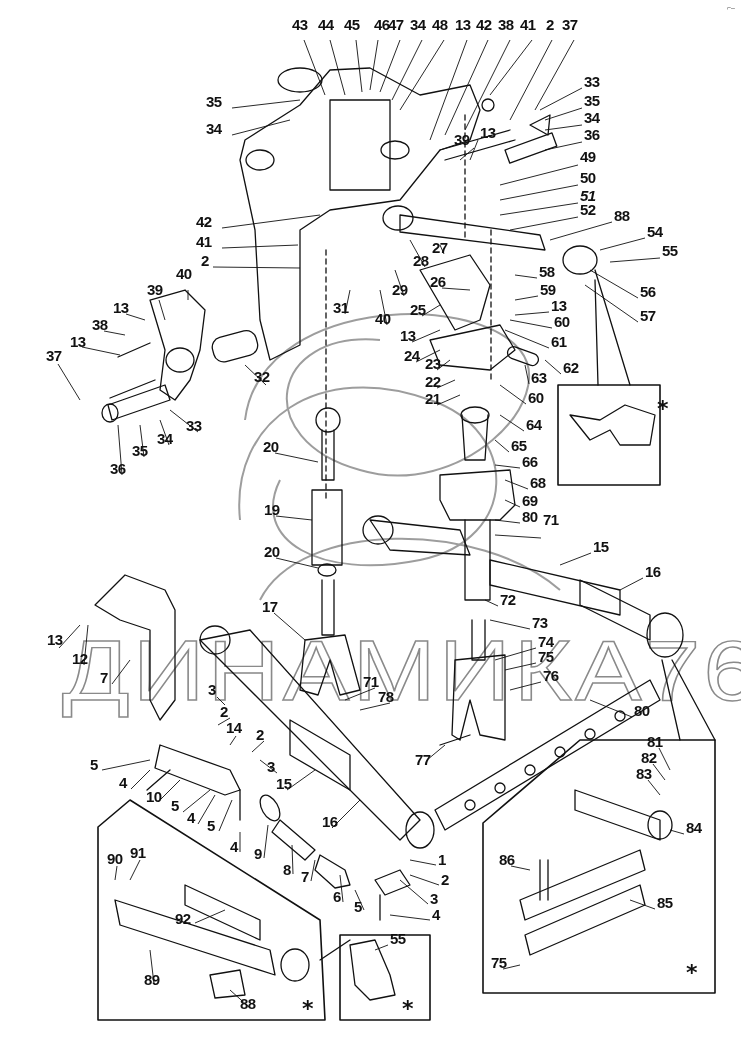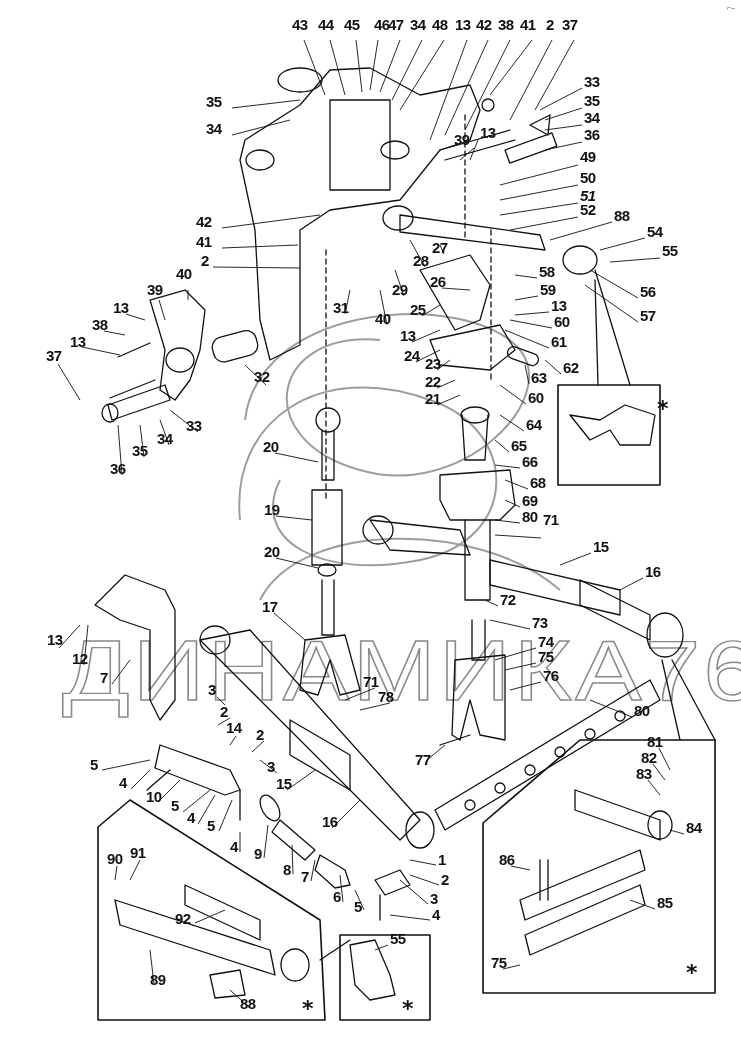--- a/index.html
+++ b/index.html
@@ -256,21 +256,21 @@
       <div class="lbl" style="left: 441px; top: 872px;">2</div>
       <div class="lbl" style="left: 301px; top: 869px;">7</div>
       <div class="lbl" style="left: 333px; top: 889px;">6</div>
       <div class="lbl" style="left: 430px; top: 891px;">3</div>
       <div class="lbl" style="left: 354px; top: 899px;">5</div>
       <div class="lbl" style="left: 432px; top: 907px;">4</div>
       <div class="lbl" style="left: 107px; top: 851px;">90</div>
       <div class="lbl" style="left: 130px; top: 845px;">91</div>
       <div class="lbl" style="left: 175px; top: 911px;">92</div>
       <div class="lbl" style="left: 390px; top: 931px;">55</div>
-      <div class="lbl" style="left: 144px; top: 972px; margin-left: 6px;">89</div>
+      <div class="lbl" style="left: 144px; top: 972px;">89</div>
       <div class="lbl" style="left: 240px; top: 996px;">88</div>
     </div>
 
   <div class="star" style="left:657px;top:398px;">*</div>
   <div class="star" style="left:686px;top:962px;">*</div>
   <div class="star" style="left:302px;top:998px;">*</div>
   <div class="star" style="left:402px;top:998px;">*</div>
 </div>
 
 </body></html>

